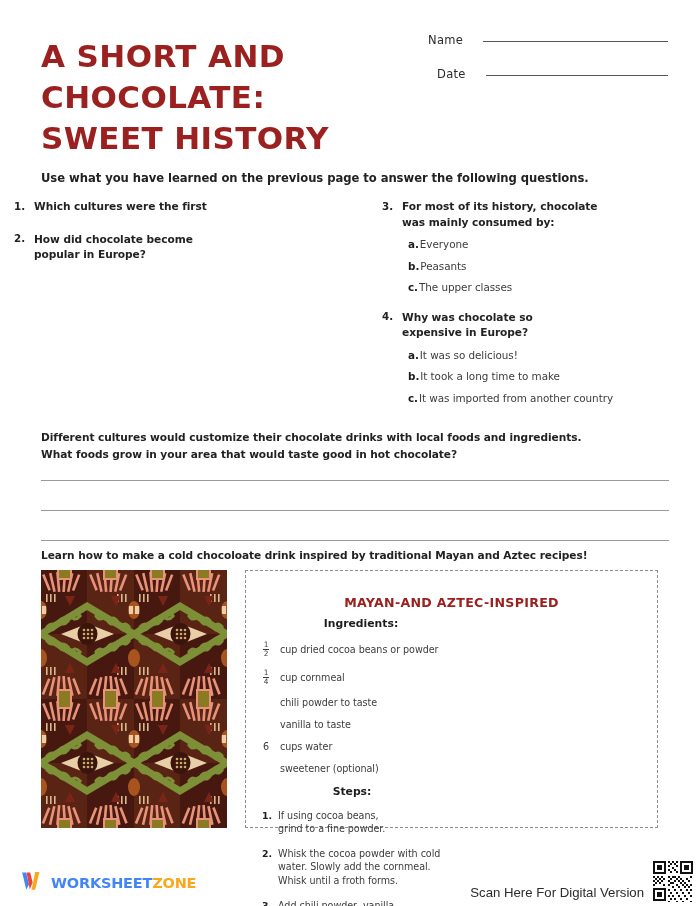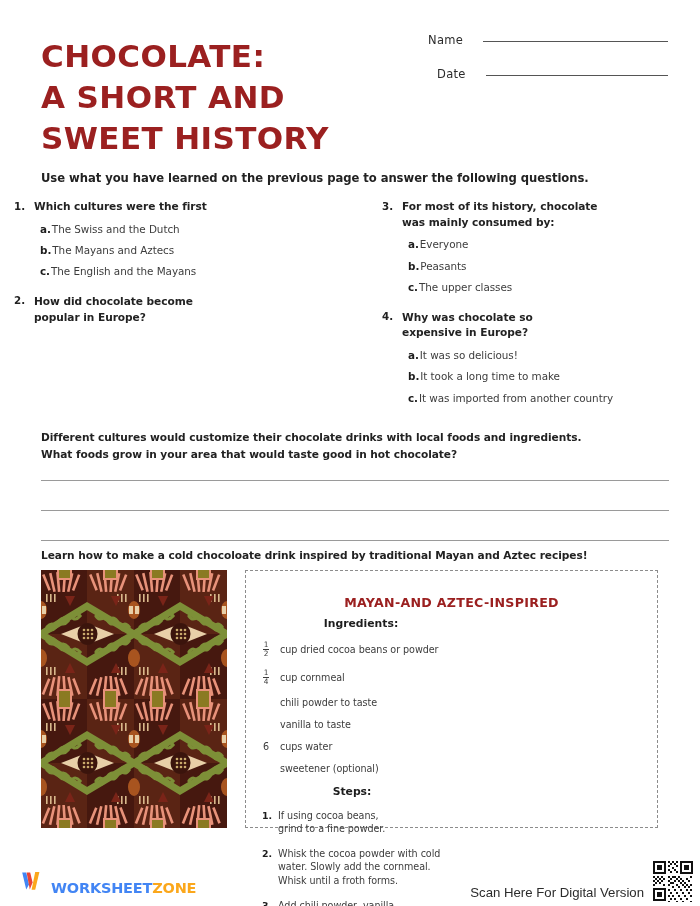--- a/index.html
+++ b/index.html
@@ -275,21 +275,21 @@
     left: 0;
     top: 858px;
     width: 700px;
     height: 48px;
   }
   .brand {
     position: absolute;
     left: 20px;
     top: 12px;
     display: flex;
-    align-items: flex-end;
+    align-items: center;
   }
   .brand-mark { margin-right: 7px; display: block; }
   .brand-text {
     font-family: "DejaVu Sans", sans-serif;
     font-weight: bold;
     font-size: 14.5px;
     letter-spacing: -0.2px;
   }
   .brand-text .w1 { color: #4285F4; }
   .brand-text .w2 { color: #FBA71B; }
@@ -313,22 +313,22 @@
   }
   .qr svg { display: block; }
 </style>
 </head>
 <body>
 
 <div class="page">
 
   <div class="header">
     <h1 class="title">
+      <span class="tline">A SHORT AND</span>
       <span class="tline">CHOCOLATE:</span>
-      <span class="tline">A SHORT AND</span>
       <span class="tline">SWEET HISTORY</span>
     </h1>
 
     <div class="namedate">
       <div class="nd-row">
         <span class="nd-label">Name</span>
         <span class="nd-line"></span>
       </div>
       <div class="nd-row">
         <span class="nd-label date-lbl">Date</span>
@@ -342,25 +342,20 @@
   <div class="qcolumns">
 
     <div class="qcol left">
 
       <div class="question">
         <div class="q-head">
           <div class="q-num">1.</div>
           <div class="q-text">
             <span>Which cultures were the first</span>
           </div>
-        </div>
-        <div class="answers">
-          <div class="answer"><b>a.</b><span>The Swiss and the Dutch</span></div>
-          <div class="answer"><b>b.</b><span>The Mayans and Aztecs</span></div>
-          <div class="answer"><b>c.</b><span>The English and the Mayans</span></div>
         </div>
       </div>
 
       <div class="question">
         <div class="q-head">
           <div class="q-num">2.</div>
           <div class="q-text">
             <span>How did chocolate become</span>
             <span>popular in Europe?</span>
           </div>

